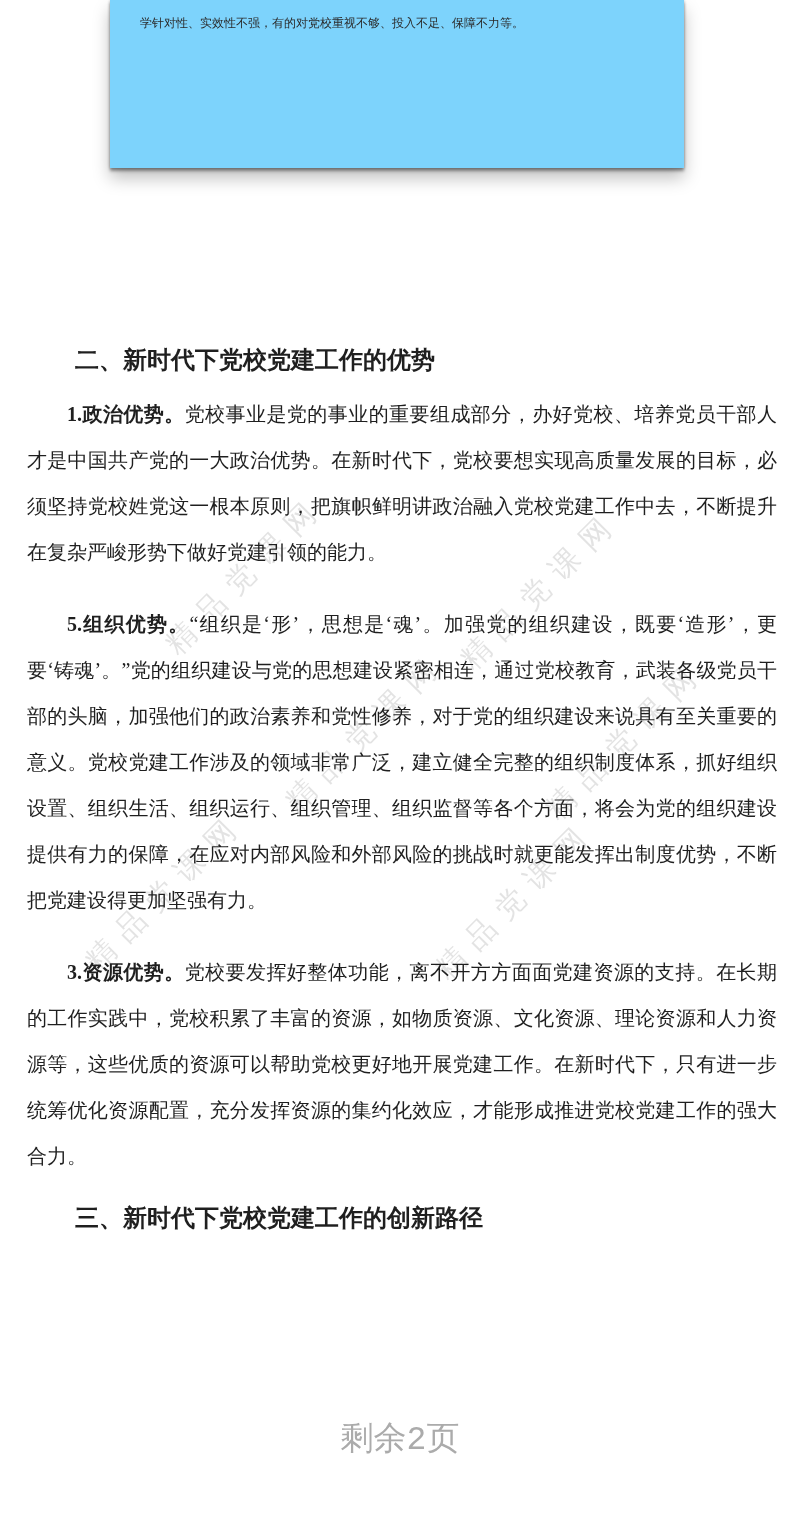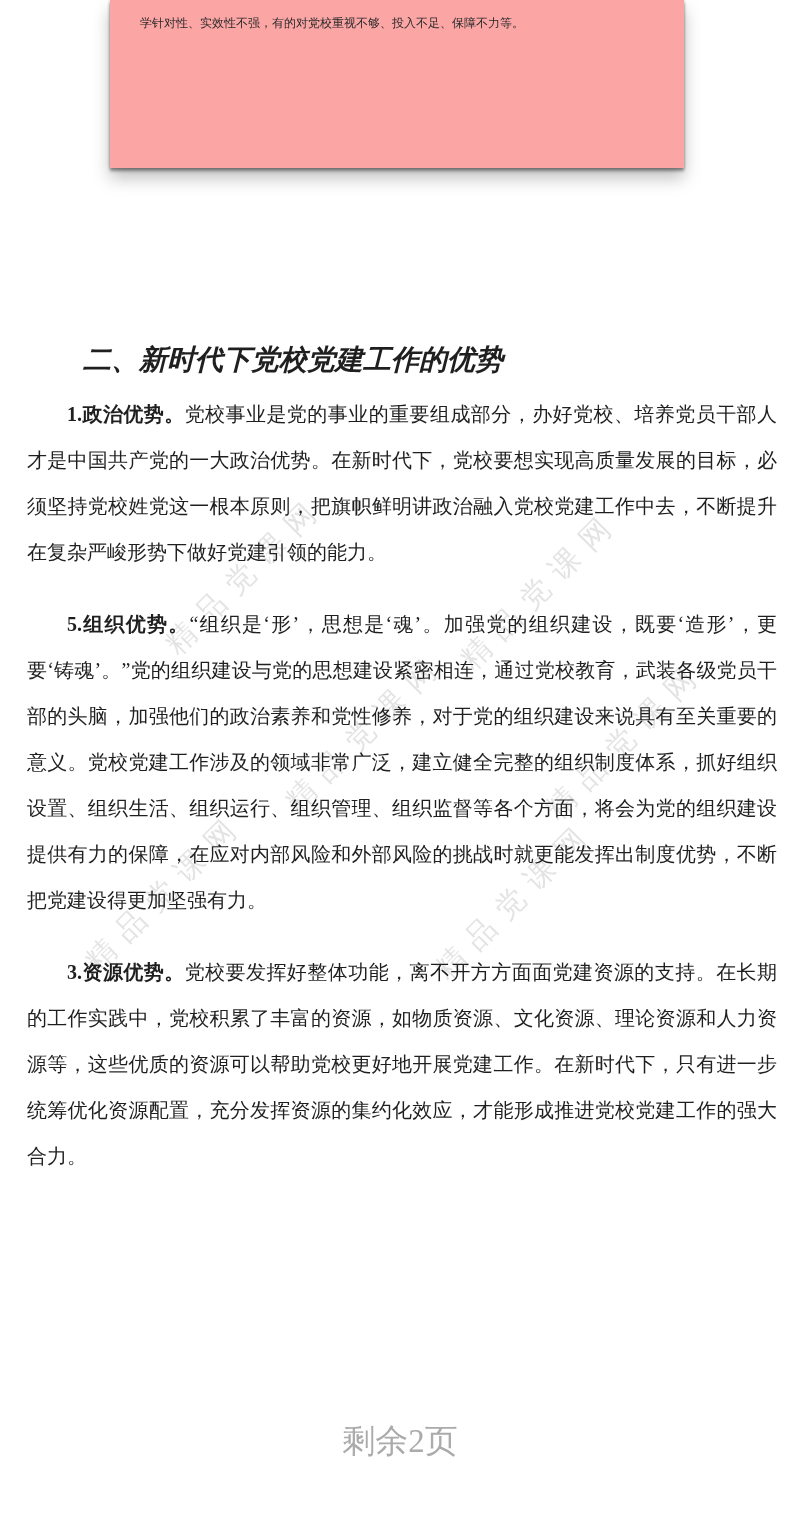--- a/index.html
+++ b/index.html
@@ -10,21 +10,21 @@
     overflow: hidden;
     font-family: "Liberation Serif", serif;
     color: #1f1f1f;
   }
 
   
   .doc-card {
     position: absolute;
     left: 110px; top: 0;
     width: 574px; height: 168px;
-    background: #fca5a5;
+    background: #7dd3fc;
     box-shadow: 0 3px 3px rgba(0,0,0,0.38),
                 0 10px 16px rgba(0,0,0,0.25),
                 0 0 3px rgba(0,0,0,0.22);
     overflow: hidden;
     z-index: 3;
   }
   .doc-card-inner {
     margin-top: -22px;
     padding: 0 104px 0 30px;
     font-size: 12px;
@@ -50,46 +50,45 @@
   .article {
     position: absolute;
     left: 27px; top: 337px;
     width: 750px;
     font-size: 20px;
     line-height: 46px;
     text-align: justify;
     z-index: 2;
   }
   .article h2, .article h3 {
-    font-size: 28px;
+    font-size: 24px;
     font-weight: bold;
     line-height: 46px;
     margin: 0;
     text-indent: 2em;
     text-align: left;
-    font-style: italic;
   }
   .article h3 { margin-top: 16px; }
   .article p {
     margin: 26px 0 0 0;
     text-indent: 2em;
   }
   .article p.first { margin-top: 8px; }
   .article p b { font-weight: bold; }
 
   
   .footer {
     position: absolute;
     left: 0; top: 1421px;
     width: 800px;
     display: flex;
     justify-content: center;
     align-items: center;
     column-gap: 40px;
-    font-family: Liberation Serif, serif;
+    font-family: Liberation Mono, monospace;
     font-size: 33px;
     line-height: 40px;
     color: #ababab;
     z-index: 2;
   }
 </style>
 </head>
 <body>
 
 <span class="wm" style="left:245px; top:575px;">精品党课网</span>
@@ -109,17 +108,18 @@
 <div class="article">
   <h2>二、新时代下党校党建工作的优势</h2>
 
   <p class="first"><b>1.政治优势。</b><span>党校事业是党的事业的重要组成部分，办好党校、培养党员干部人才是中国共产党的一大政治优势。在新时代下，党校要想实现高质量发展的目标，必须坚持党校姓党这一根本原则，把旗帜鲜明讲政治融入党校党建工作中去，不断提升在复杂严峻形势下做好党建引领的能力。</span></p>
 
   <p><b>5.组织优势。</b><span>“组织是‘形’，思想是‘魂’。加强党的组织建设，既要‘造形’，更要‘铸魂’。”党的组织建设与党的思想建设紧密相连，通过党校教育，武装各级党员干部的头脑，加强他们的政治素养和党性修养，对于党的组织建设来说具有至关重要的意义。党校党建工作涉及的领域非常广泛，建立健全完整的组织制度体系，抓好组织设置、组织生活、组织运行、组织管理、组织监督等各个方面，将会为党的组织建设提供有力的保障，在应对内部风险和外部风险的挑战时就更能发挥出制度优势，不断把党建设得更加坚强有力。</span></p>
 
   <p><b>3.资源优势。</b><span>党校要发挥好整体功能，离不开方方面面党建资源的支持。在长期的工作实践中，党校积累了丰富的资源，如物质资源、文化资源、理论资源和人力资源等，这些优质的资源可以帮助党校更好地开展党建工作。在新时代下，只有进一步统筹优化资源配置，充分发挥资源的集约化效应，才能形成推进党校党建工作的强大合力。</span></p>
 
 
+  <h3>三、新时代下党校党建工作的创新路径</h3>
 </div>
 
 <div class="footer">
   <span>剩余2页</span>
 </div>
 
 </body></html>

